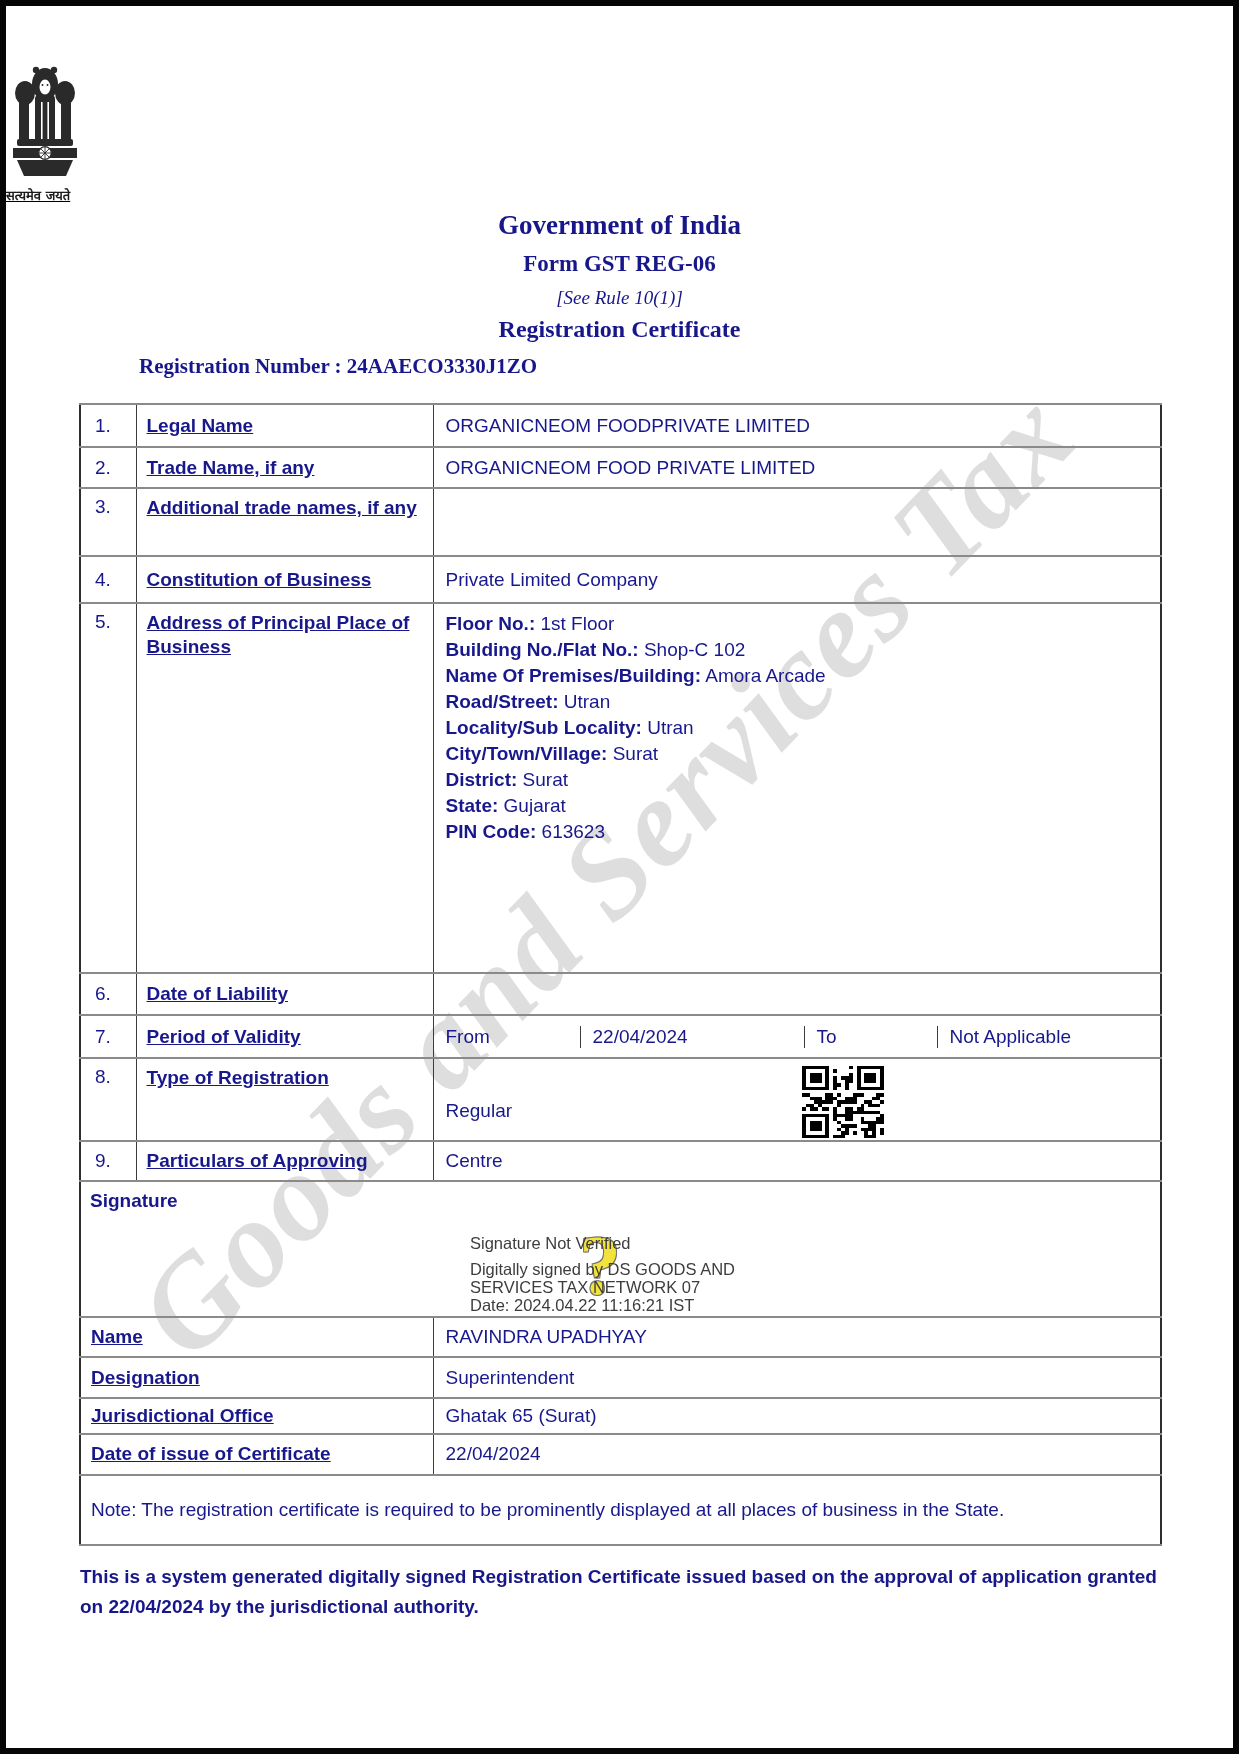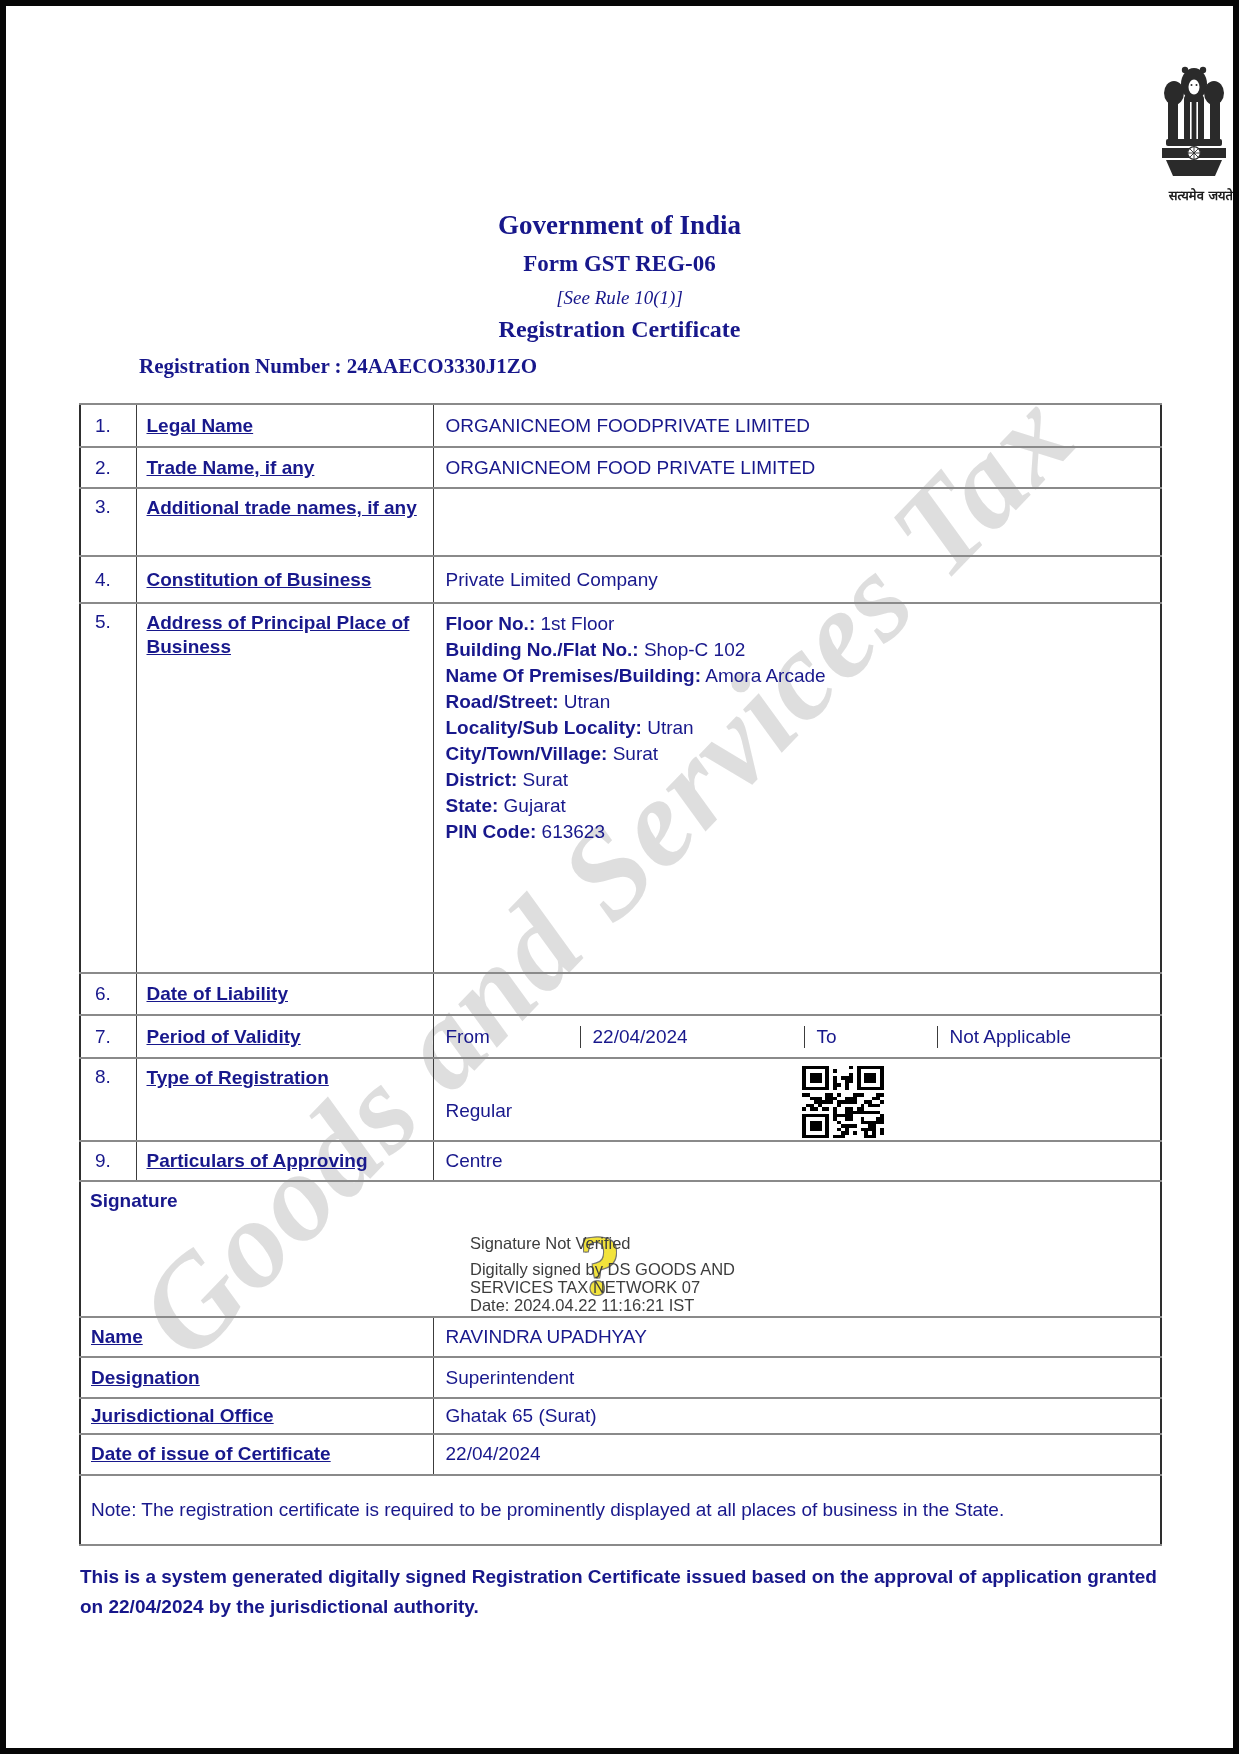--- a/index.html
+++ b/index.html
@@ -11,21 +11,21 @@
   
   .watermark{
     position:absolute;left:600px;top:868px;z-index:1;
     transform:translate(-50%,-50%) rotate(-46deg);
     font-family:"Liberation Serif", serif;font-style:italic;font-weight:bold;
     font-size:126px;color:#c9c9c9;opacity:.6;white-space:nowrap;letter-spacing:2px;
     pointer-events:none;
   }
   .content{position:relative;z-index:2;}
   
-  .emblem-wrap{position:absolute;top:56px;left:0;right:0;text-align:right;}
+  .emblem-wrap{position:absolute;top:56px;left:0;right:0;text-align:left;text-decoration:underline;}
   .motto{margin-top:2px;font-family:"DejaVu Sans", sans-serif;font-size:13px;color:#1c1c1c;font-weight:bold;}
   .ht{position:absolute;left:0;right:0;text-align:center;color:#17178b;font-family:"Liberation Serif", serif;}
   .t-gov {top:204px;font-size:27px;font-weight:bold;}
   .t-form{top:245px;font-size:23px;font-weight:bold;}
   .t-rule{top:281px;font-size:19px;font-style:italic;}
   .t-cert{top:310px;font-size:24px;font-weight:bold;}
   .t-regno{position:absolute;top:348px;left:133px;color:#17178b;
     font-family:"Liberation Serif", serif;font-size:21px;font-weight:bold;}
   
   table.cert{

